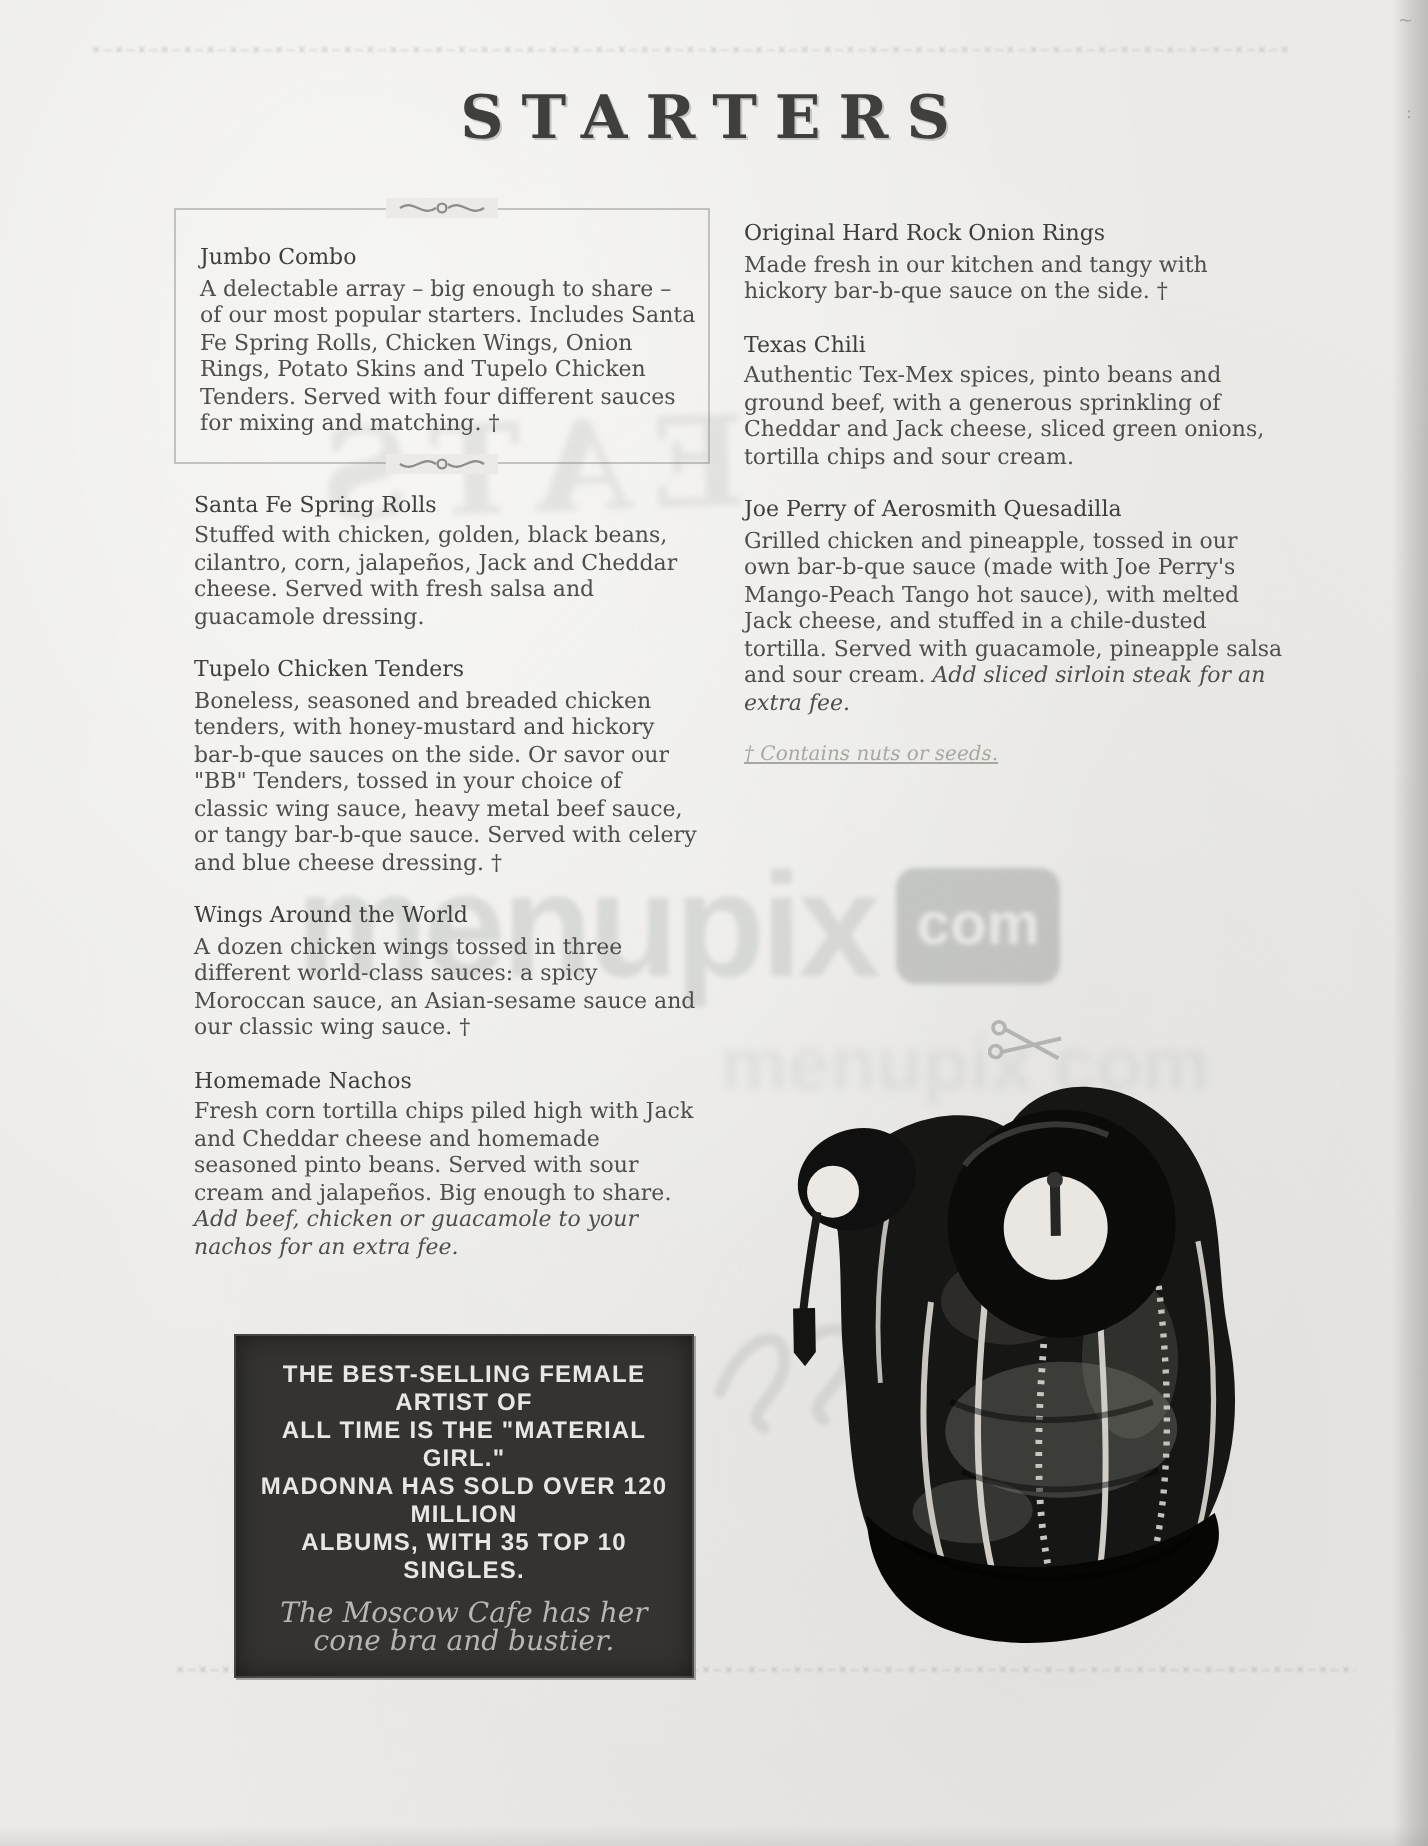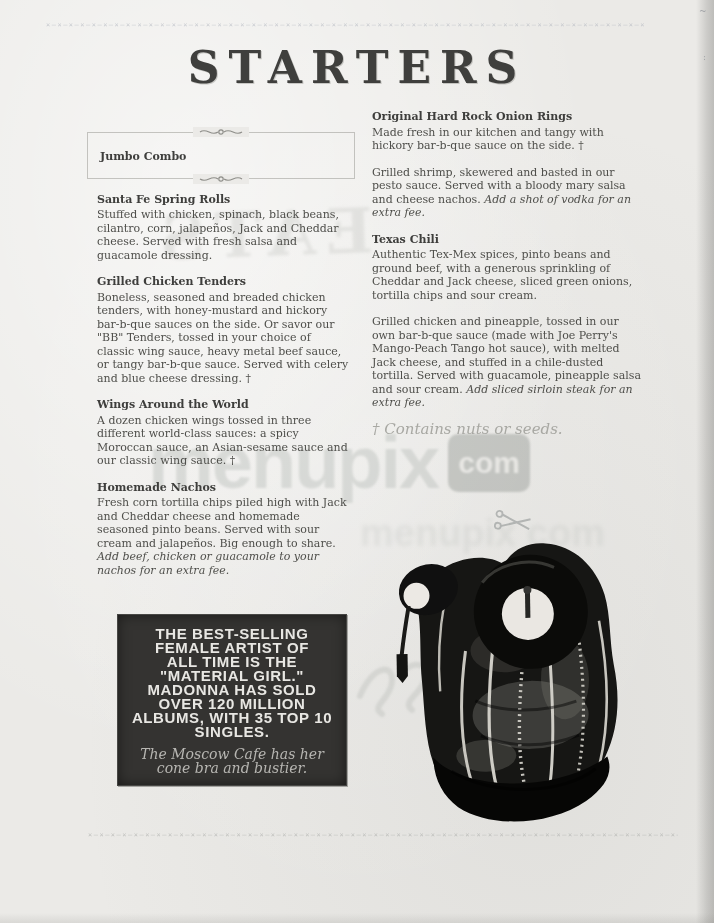--- a/index.html
+++ b/index.html
@@ -17,45 +17,45 @@
     background:linear-gradient(to bottom, rgba(0,0,0,0), rgba(110,110,106,.14));}
   .corner-mark{position:absolute;color:#8d9096;font-size:9px;opacity:.7;}
 
   .border-strip{position:absolute;height:10px;line-height:9px;font-size:7px;letter-spacing:1.5px;
     color:#a9aeb8;opacity:.6;white-space:nowrap;overflow:hidden;filter:blur(.4px);
     font-family:"DejaVu Sans Mono",monospace;}
   .border-strip.top{left:46px;top:21px;width:600px;}
   .border-strip.bottom{left:88px;top:831px;width:590px;color:#a3a5a2;}
 
   .title{position:absolute;left:0;top:42px;width:100%;text-align:center;
-    font-family:"DejaVu Serif",serif;font-weight:bold;font-size:44px;letter-spacing:9px;
+    font-family:"DejaVu Serif",serif;font-weight:bold;font-size:30px;letter-spacing:9px;
     color:#3f3f3d;text-shadow:1px 1px 0 rgba(120,120,116,.35);}
 
   .col{position:absolute;color:#4e4e4a;font-size:11px;line-height:13.5px;}
-  .col-left{left:97px;top:132px;width:254px;}
+  .col-left{left:97px;top:104px;width:254px;}
   .col-right{left:372px;top:110px;width:270px;}
   .item{margin-bottom:13px;}
-  .item-name{font-weight:bold;color:#3e3e3c;margin-bottom:2px;}
+  .item-name{font-weight:normal;color:#3e3e3c;margin-bottom:2px;}
   .item-desc em{font-style:italic;}
 
   .jumbo-box{position:relative;border:1px solid rgba(115,115,108,.38);
     padding:17px 6px 12px 12px;margin-bottom:14px;margin-left:-10px;margin-right:-4px;}
   .jumbo-box .item{margin-bottom:0;}
   .flourish{position:absolute;left:50%;transform:translateX(-50%);background:#ebeae7;
     padding:0 6px;line-height:0;}
   .flourish.f-top{top:-6px;}
   .flourish.f-bottom{bottom:-6px;}
   .flourish svg{opacity:.75;}
 
-  .footnote{font-style:italic;font-size:15px;color:#a8a8a3;margin-top:4px;}
+  .footnote{font-style:italic;font-size:10px;color:#a8a8a3;margin-top:4px;text-decoration:underline;}
 
   .trivia{margin:37px 0 0 20px;width:206px;background:#343331;color:#e2e1de;
     padding:13px 12px 11px;text-align:center;
     box-shadow:inset 0 0 0 1px rgba(230,230,224,.18), inset 0 0 14px rgba(0,0,0,.55), 1px 1px 0 rgba(60,60,58,.4);}
-  .trivia-line{font-family:"Liberation Sans",sans-serif;font-weight:bold;font-size:15px;
+  .trivia-line{font-family:"Liberation Sans",sans-serif;font-weight:bold;font-size:12px;
     letter-spacing:.6px;line-height:14px;color:#e8e7e3;}
   .trivia-caption{font-style:italic;font-size:14px;color:#b7b6b2;margin-top:9px;}
 
   .watermark{position:absolute;left:148px;top:420px;font-family:"Liberation Sans",sans-serif;
     font-weight:bold;font-size:74px;letter-spacing:-2px;color:#b7bcb8;opacity:.42;
     filter:blur(1.2px);display:flex;align-items:center;pointer-events:none;}
   .watermark .wm-badge{display:inline-block;margin-left:10px;font-size:30px;letter-spacing:0;
     background:#8f948f;color:#e6e5e1;border-radius:10px;padding:14px 10px;line-height:1;}
   .watermark2{position:absolute;left:360px;top:512px;font-family:"Liberation Sans",sans-serif;
     font-weight:bold;font-size:38px;color:#b2b6b2;opacity:.22;filter:blur(2px);pointer-events:none;}
@@ -96,36 +96,37 @@
 
     <div class="jumbo-box">
       <span class="flourish f-top">
         <svg width="44" height="10" viewBox="0 0 44 10">
             <path d="M1,5 C8,0 12,10 19,5 M25,5 C32,0 36,10 43,5" fill="none" stroke="#6f6f6a" stroke-width="1.2"></path>
             <circle cx="22" cy="5" r="2.2" fill="none" stroke="#6f6f6a" stroke-width="1.2"></circle>
           </svg>
       </span>
       <div class="item">
         <div class="item-name">Jumbo Combo</div>
+        <div class="item-desc">A delectable array – big enough to share – of our most popular starters. Includes Santa Fe Spring Rolls, Chicken Wings, Onion Rings, Potato Skins and Tupelo Chicken Tenders. Served with four different sauces for mixing and matching. †</div>
       </div>
       <span class="flourish f-bottom">
         <svg width="44" height="10" viewBox="0 0 44 10">
             <path d="M1,5 C8,10 12,0 19,5 M25,5 C32,10 36,0 43,5" fill="none" stroke="#6f6f6a" stroke-width="1.2"></path>
             <circle cx="22" cy="5" r="2.2" fill="none" stroke="#6f6f6a" stroke-width="1.2"></circle>
           </svg>
       </span>
     </div>
 
     <div class="item">
       <div class="item-name">Santa Fe Spring Rolls</div>
-      <div class="item-desc">Stuffed with chicken, spinach, black beans, cilantro, corn, jalapeños, Jack and Cheddar cheese. Served with fresh salsa and guacamole dressing.</div>
-    </div>
-
-    <div class="item">
-      <div class="item-name">Grilled Chicken Tenders</div>
+      <div class="item-desc">Stuffed with chicken, golden, black beans, cilantro, corn, jalapeños, Jack and Cheddar cheese. Served with fresh salsa and guacamole dressing.</div>
+    </div>
+
+    <div class="item">
+      <div class="item-name">Tupelo Chicken Tenders</div>
       <div class="item-desc">Boneless, seasoned and breaded chicken tenders, with honey-mustard  and hickory bar-b-que sauces on the side. Or savor our "BB" Tenders, tossed in your choice of classic wing sauce, heavy metal beef sauce, or tangy bar-b-que sauce. Served with celery and blue cheese dressing. †</div>
     </div>
 
     <div class="item">
       <div class="item-name">Wings Around the World</div>
       <div class="item-desc">A dozen chicken wings tossed in three different world-class sauces: a spicy Moroccan sauce, an Asian-sesame sauce and our classic wing sauce. †</div>
     </div>
 
 
     <div class="item">
@@ -143,29 +144,29 @@
   </div>
 
   <div class="col col-right">
 
     <div class="item">
       <div class="item-name">Original Hard Rock Onion Rings</div>
       <div class="item-desc">Made fresh in our kitchen and tangy with hickory bar-b-que sauce on the side. †</div>
     </div>
 
     <div class="item">
-      <div class="item-desc"><span>Grilled shrimp, skewered and basted in our pesto sauce. Served with a bloody mary salsa and cheese nachos.</span> <em>Add a shot of vodka for an extra fee.</em></div>
     </div>
 
     <div class="item">
       <div class="item-name">Texas Chili</div>
       <div class="item-desc">Authentic Tex-Mex spices, pinto beans and ground beef, with a generous sprinkling of Cheddar and Jack cheese, sliced green onions, tortilla chips and sour cream.</div>
     </div>
 
     <div class="item">
+      <div class="item-name">Joe Perry of Aerosmith Quesadilla</div>
       <div class="item-desc"><span>Grilled chicken and pineapple, tossed in our own bar-b-que sauce (made with Joe Perry's Mango-Peach Tango hot sauce), with melted Jack cheese, and stuffed in a chile-dusted tortilla. Served with guacamole, pineapple salsa and sour cream.</span> <em>Add sliced sirloin steak for an extra fee.</em></div>
     </div>
 
 
     <div class="footnote">† Contains nuts or seeds.</div>
   </div>
 
   <svg class="scissors" width="40" height="20" viewBox="0 0 40 20">
     <path d="M7,4 L36,15 M7,16 L36,5" fill="none" stroke="#989c9b" stroke-width="2"></path>
     <circle cx="4.5" cy="4" r="3" fill="none" stroke="#989c9b" stroke-width="1.8"></circle>

